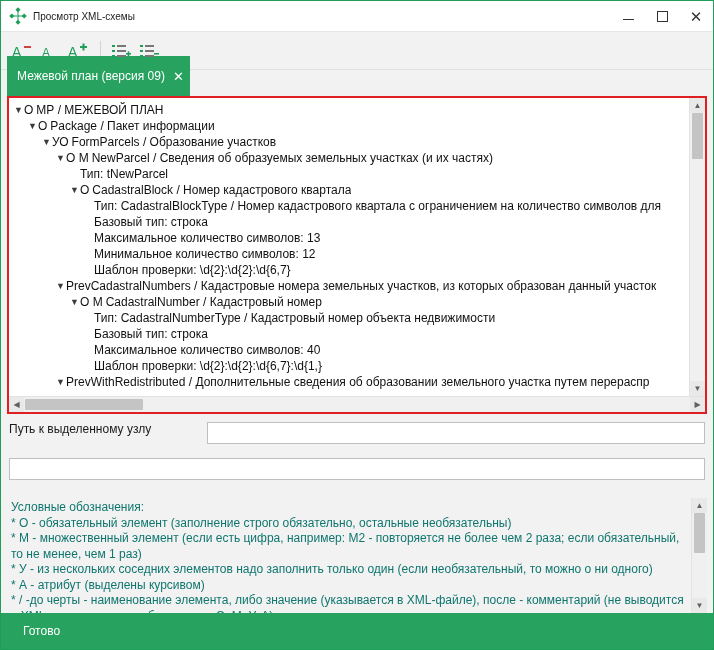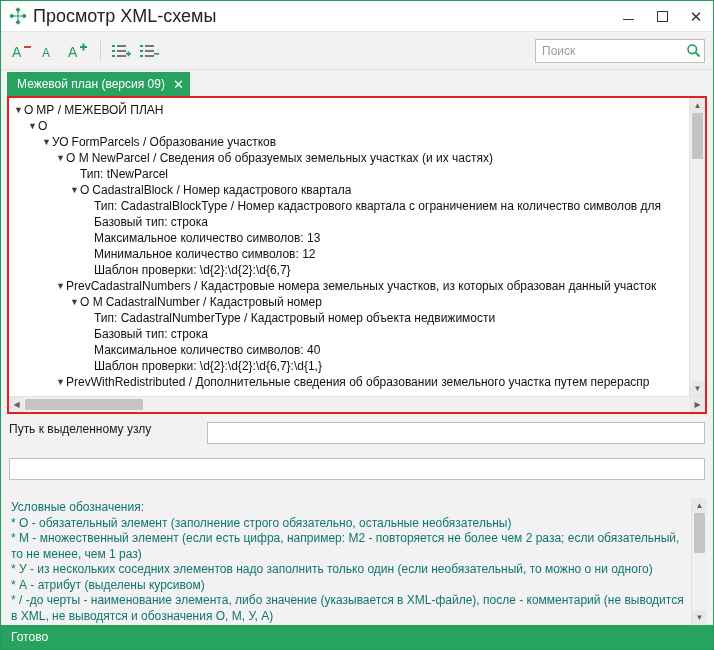--- a/index.html
+++ b/index.html
@@ -36,21 +36,21 @@
   .app-icon {
     width: 18px;
     height: 18px;
     margin-left: 8px;
     margin-right: 6px;
     position: relative;
     flex: 0 0 auto;
   }
   .app-icon svg { display: block; }
   .title-text {
-    font-size: 18px;
+    font-size: 10px;
     color: #222222;
     flex: 1 1 auto;
     white-space: nowrap;
     overflow: hidden;
   }
   .win-btns {
     display: flex;
     align-items: center;
     height: 30px;
   }
@@ -139,21 +139,21 @@
   
   .tabstrip {
     height: 26px;
     background: #f2f2f2;
     display: flex;
     align-items: flex-end;
     padding-left: 6px;
     flex: 0 0 auto;
   }
   .tab {
-    height: 24px;
+    height: 40px;
     background: #27a35f;
     color: #ffffff;
     display: flex;
     align-items: center;
     padding: 0 6px 0 10px;
     font-size: 12px;
     cursor: default;
   }
   .tab-close {
     margin-left: 8px;
@@ -311,26 +311,26 @@
     flex: 1 1 auto;
     padding: 2px 4px 4px 4px;
     font-size: 12px;
     color: #0f766e;
     line-height: 15.5px;
     overflow: hidden;
   }
   .legend-text p { margin: 0; }
   
   .statusbar {
-    height: 24px;
+    height: 36px;
     background: #27a35f;
     color: #ffffff;
     display: flex;
     align-items: center;
-    padding-left: 10px;
+    padding-left: 22px;
     font-size: 12px;
     flex: 0 0 auto;
   }
 </style>
 </head>
 <body>
 
 <div class="window">
 
   <div class="titlebar">
@@ -397,49 +397,41 @@
         <rect x="1" y="3" width="3" height="2" fill="#1f9e5a"></rect>
         <rect x="6" y="3" width="9" height="2" fill="#777"></rect>
         <rect x="1" y="8" width="3" height="2" fill="#1f9e5a"></rect>
         <rect x="6" y="8" width="9" height="2" fill="#777"></rect>
         <rect x="1" y="13" width="3" height="2" fill="#1f9e5a"></rect>
         <rect x="6" y="13" width="9" height="2" fill="#777"></rect>
         <rect x="15" y="11" width="5" height="1.6" fill="#1f9e5a"></rect>
       </svg>
     </div>
 
-    <div class="search-wrap">
-      <input class="search-input" type="text" value="" placeholder="Поиск" style="">
-      <div class="search-icon-btn">
-        <svg width="15" height="15" viewBox="0 0 15 15">
-          <circle cx="6.3" cy="6.3" r="4.3" fill="none" stroke="#1f9e5a" stroke-width="1.6"></circle>
-          <line x1="9.6" y1="9.6" x2="13.5" y2="13.5" stroke="#1f9e5a" stroke-width="1.8"></line>
-        </svg>
-      </div>
-    </div>
   </div>
 
   <div class="tabstrip">
     <div class="tab">
       <span>Межевой план (версия 09)</span>
       <span class="tab-close">✕</span>
     </div>
   </div>
 
   <div class="tree-outer">
     <div class="tree-body">
       <div class="tree-content" id="tree-content">
           <div class="node" style="padding-left: 0px;">
             <span class="arrow">▼</span>
             <span class="bullet">О</span>
             <span class="lbl">МР / МЕЖЕВОЙ ПЛАН</span>
           </div>
           <div class="node" style="padding-left: 14px;">
             <span class="arrow">▼</span>
             <span class="bullet">О</span>
+            <span class="lbl">Package / Пакет информации</span>
           </div>
           <div class="node" style="padding-left: 28px;">
             <span class="arrow">▼</span>
             <span class="bullet">УО</span>
             <span class="lbl">FormParcels / Образование участков</span>
           </div>
           <div class="node" style="padding-left: 42px;">
             <span class="arrow">▼</span>
             <span class="bullet">О М</span>
             <span class="lbl">NewParcel / Сведения об образуемых земельных участках (и их частях)</span>

